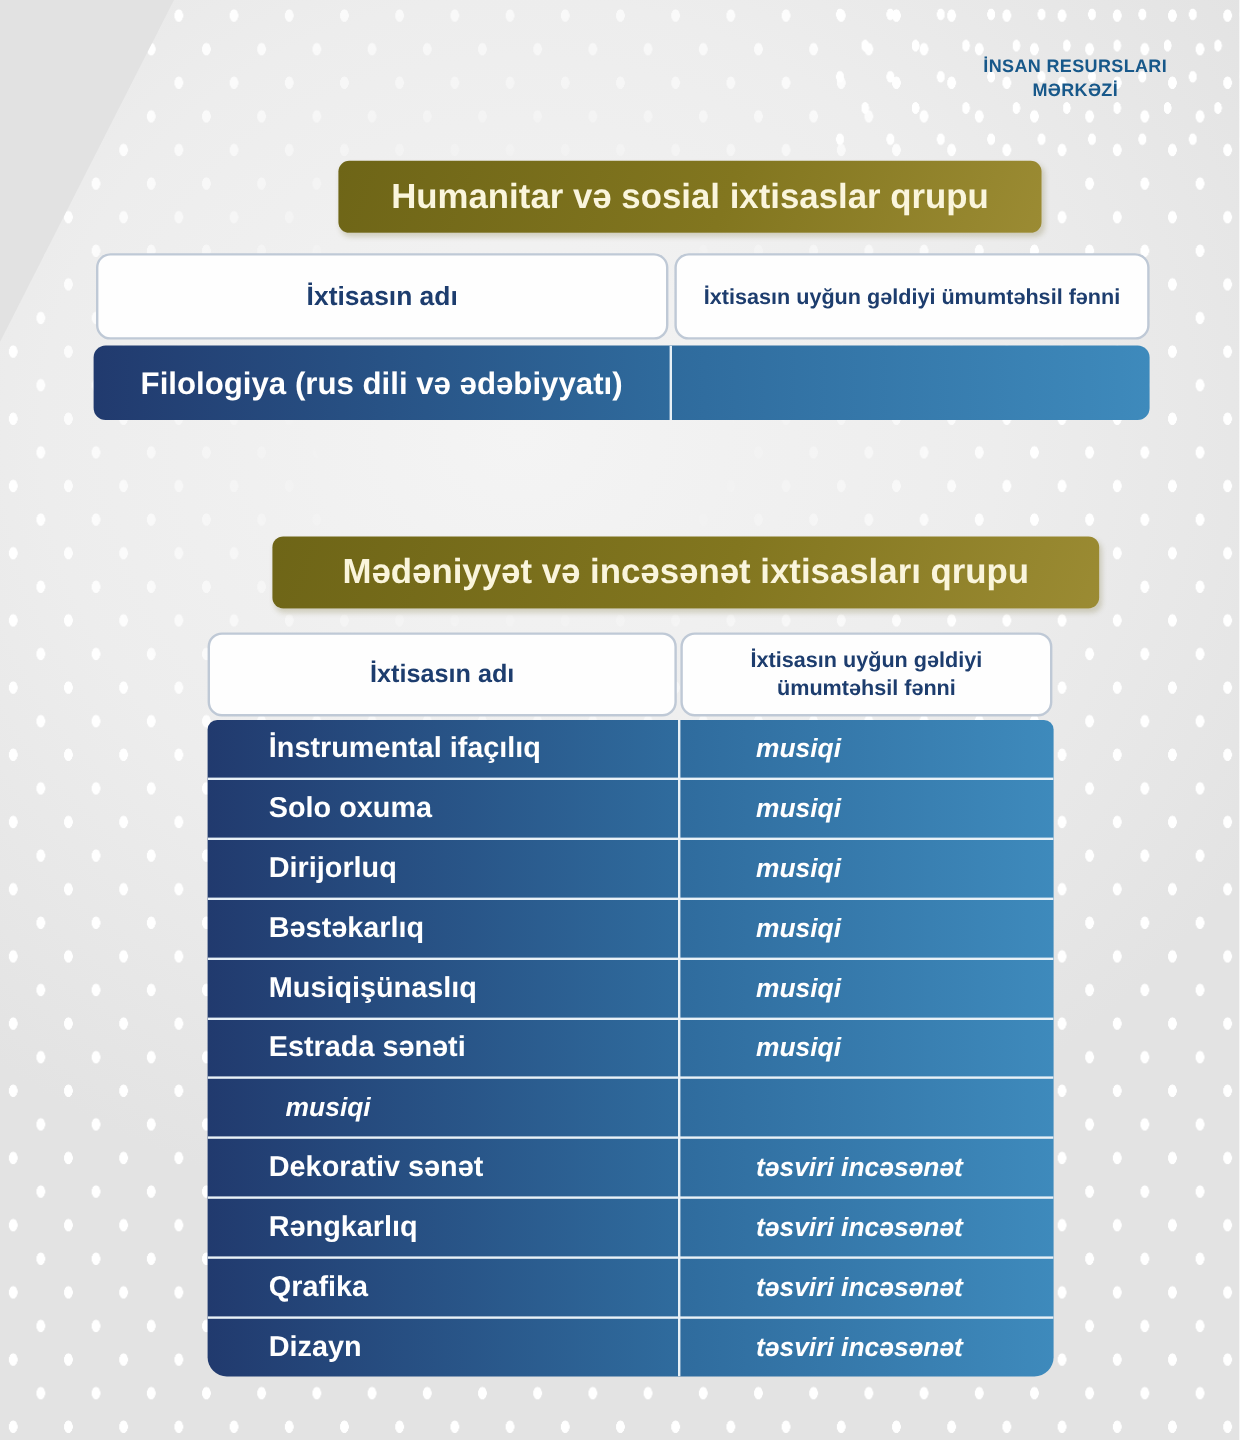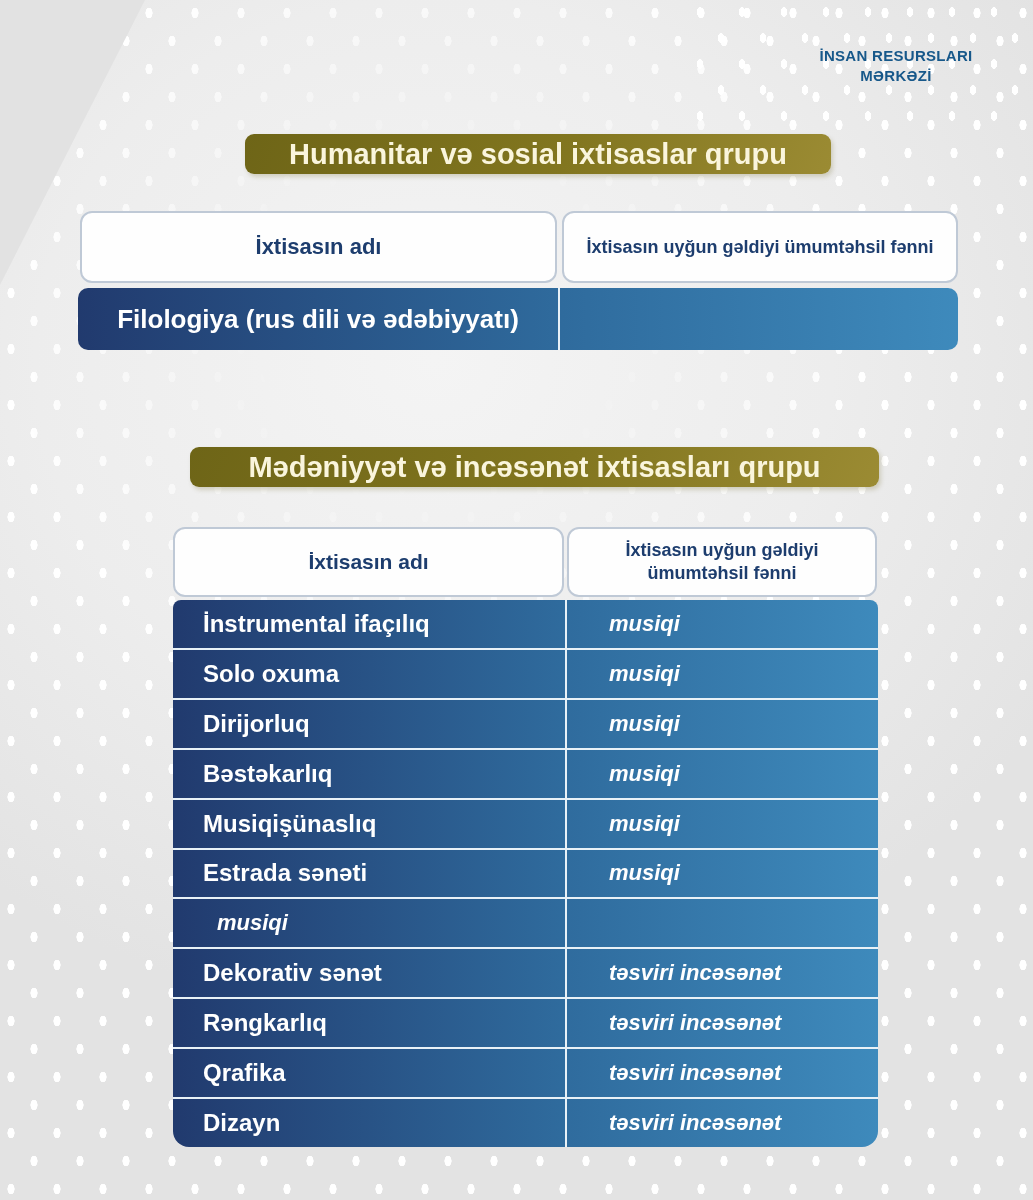--- a/index.html
+++ b/index.html
@@ -35,26 +35,27 @@
     clip-path: polygon(0 0, 145px 0, 0 285px);
   }
 
   .logo{
     position:absolute; left:790px; top:46px; width:212px;
     text-align:center; font-weight:bold; font-size:15px; line-height:1.3;
     color: var(--logo-text, #17588a); letter-spacing:0.3px;
   }
 
   .banner{
-    position:absolute; height:40px; border-radius:9px;
+    position:absolute; height:60px; border-radius:9px;
     background: linear-gradient(110deg, var(--banner-gradient-start,#6e6517) 0%, #82761f 55%, var(--banner-gradient-end,#9b8b33) 100%);
     color: var(--banner-text,#faf5dc);
     font-weight:bold; font-size:29px;
     display:flex; align-items:center; justify-content:center;
     box-shadow: 2px 3px 4px rgba(120,110,50,0.25);
+    margin-left: 37px;
   }
   .banner-1{ left:245px; top:134px; width:586px; }
   .banner-2{ left:190px; top:447px; width:689px; }
 
   .header-cell{
     position:absolute; background:#fefefe;
     border:2px solid var(--header-border,#bfc9d6); border-radius:12px;
     color: var(--header-text,#1d3d6e); font-weight:bold;
     display:flex; align-items:center; justify-content:center; text-align:center;
   }
@@ -79,21 +80,21 @@
   .t2-body{
     position:absolute; left:173px; top:600px; width:705px; height:547px;
     border-radius:8px 8px 16px 16px; overflow:hidden;
     background: linear-gradient(90deg, var(--row-gradient-start,#213a6e) 0%, #2f6b9d 55%, var(--row-gradient-end,#3e8abc) 100%);
     display:flex; flex-direction:column;
   }
   .t2-col-divider{
     position:absolute; left:392px; top:0; width:2px; height:100%;
     background:#e8f1f7; z-index:2;
   }
-  .t2-row{ flex:1; display:flex; color:#ffffff; font-weight:bold; }
+  .t2-row{ flex:1; display:flex; color:#ffffff; font-weight:bold;padding-left:21px; }
   .t2-row + .t2-row{ border-top:2px solid #e8f1f7; }
   .t2-row .name{
     width:392px; display:flex; align-items:center;
     padding-left:30px; font-size:24px;
   }
   .t2-row .subject{
     flex:1; display:flex; align-items:center;
     padding-left:44px; font-size:22px; font-style:italic;
   }
 </style>

